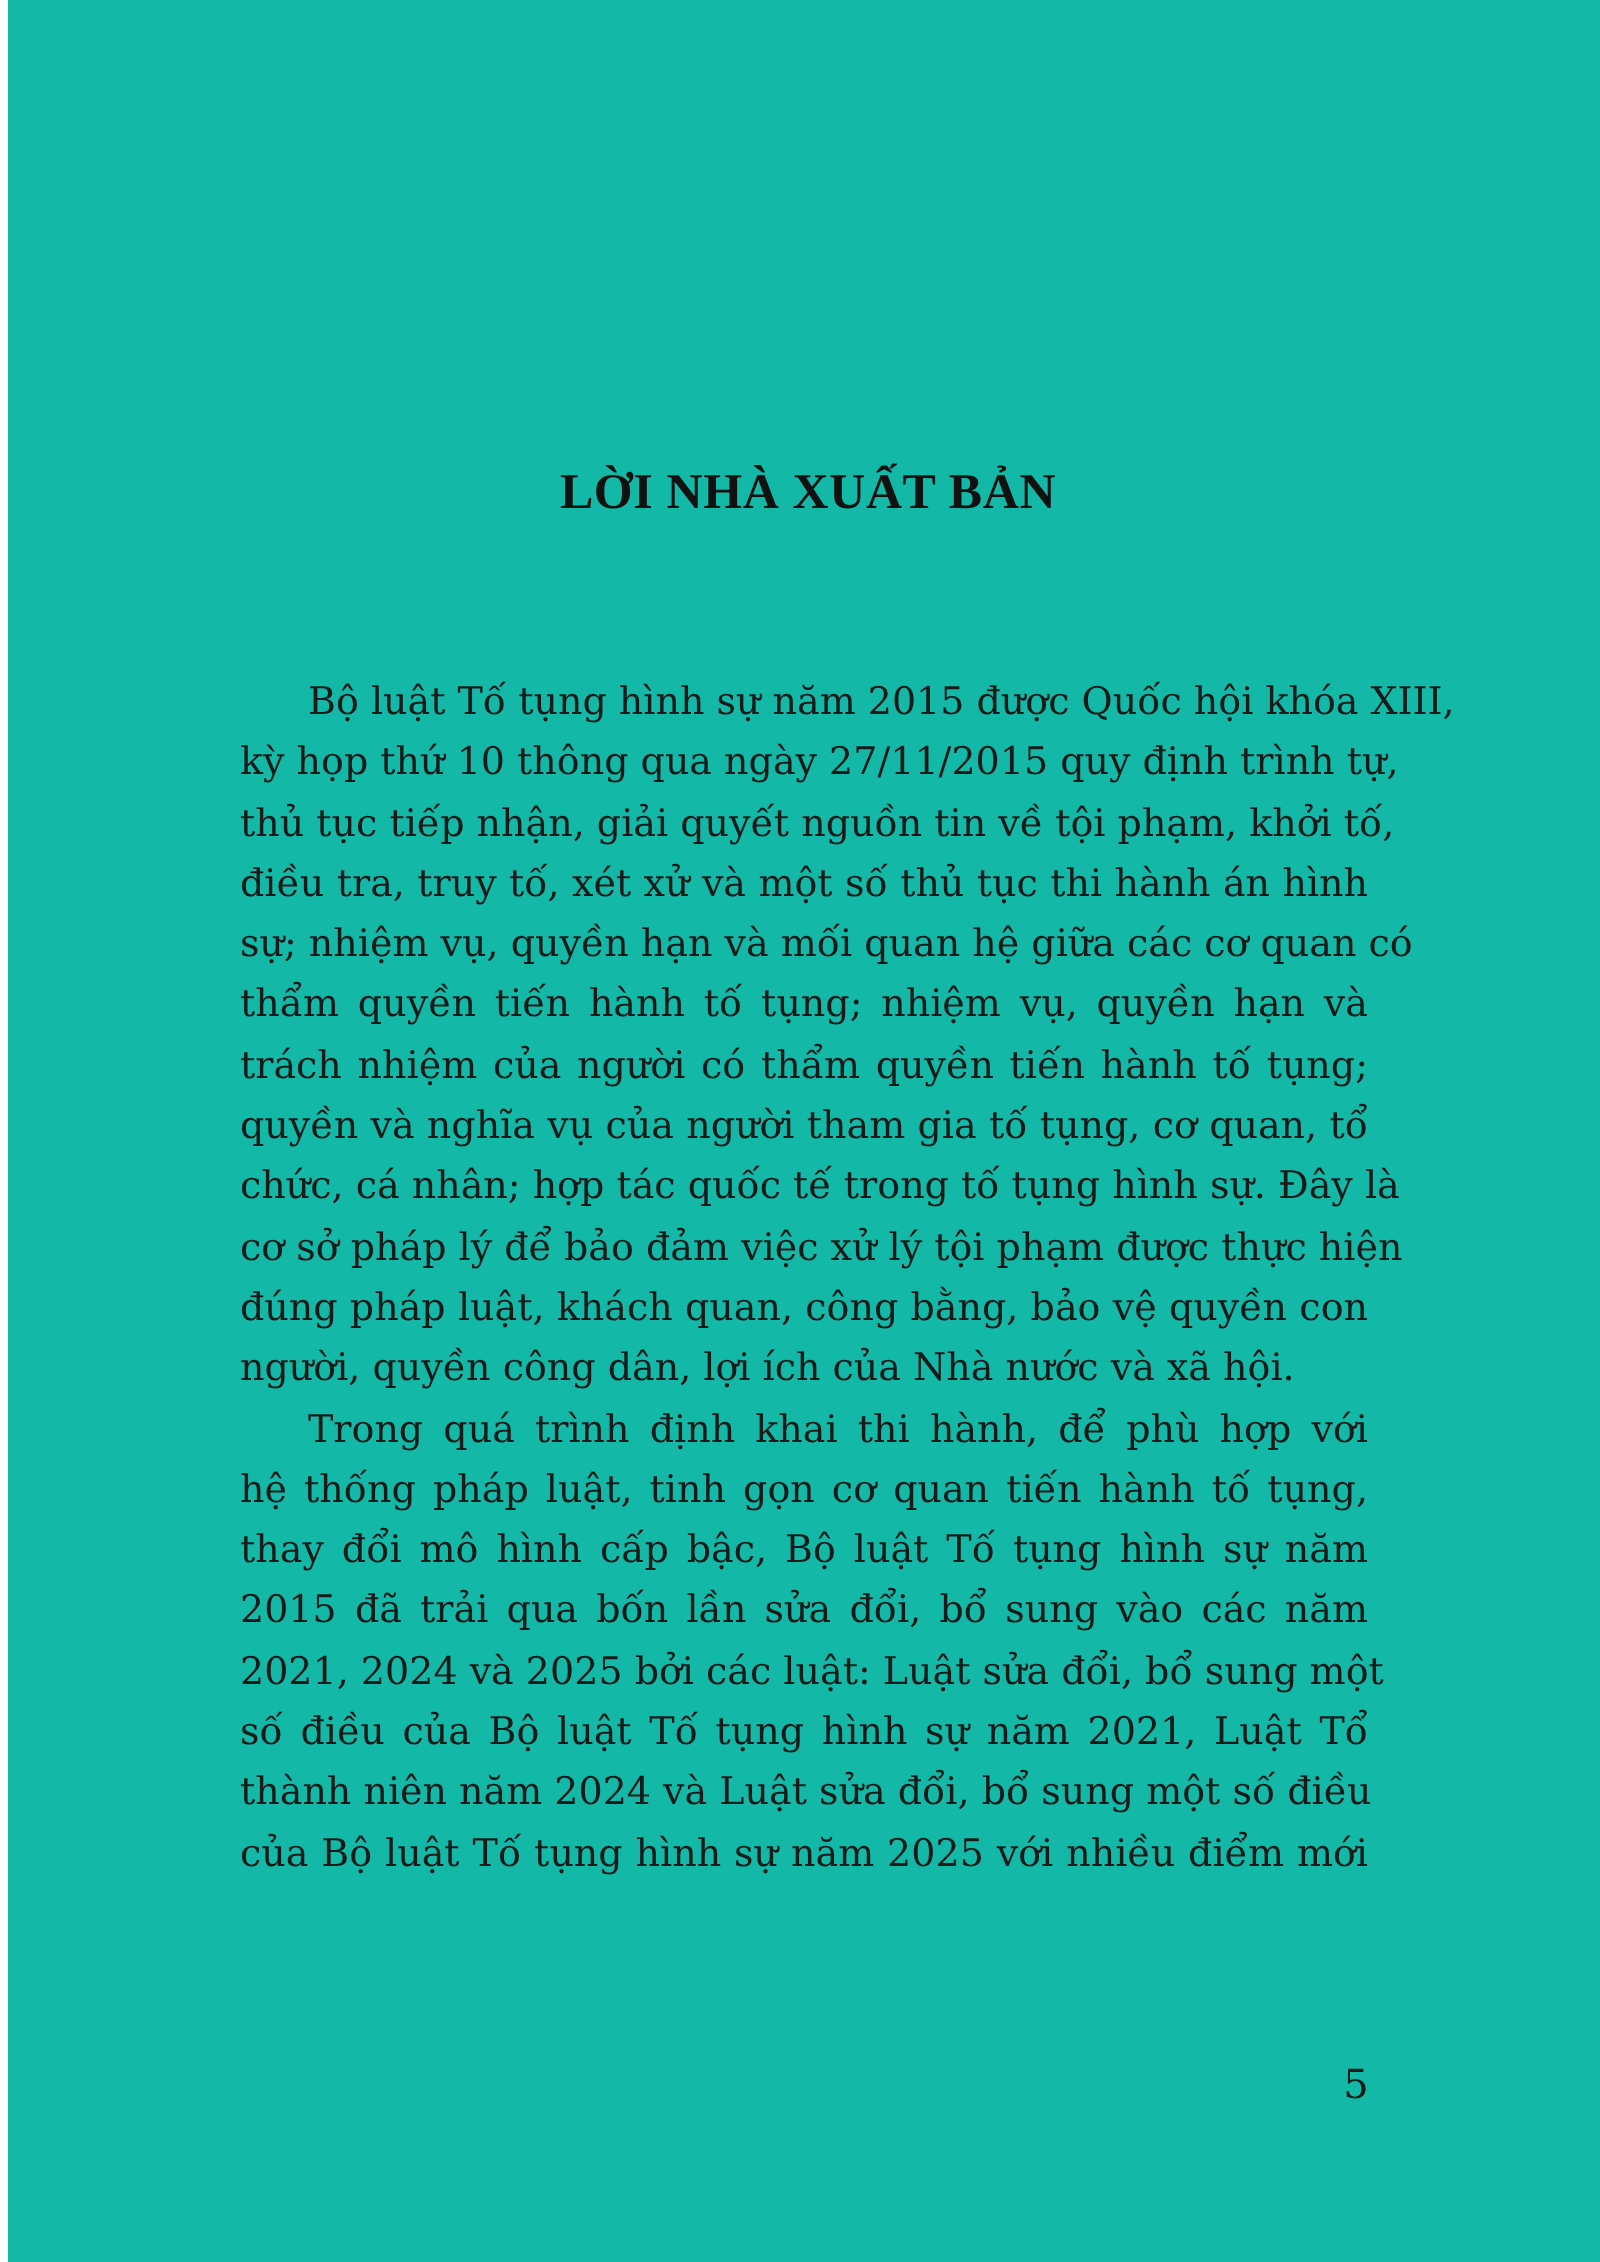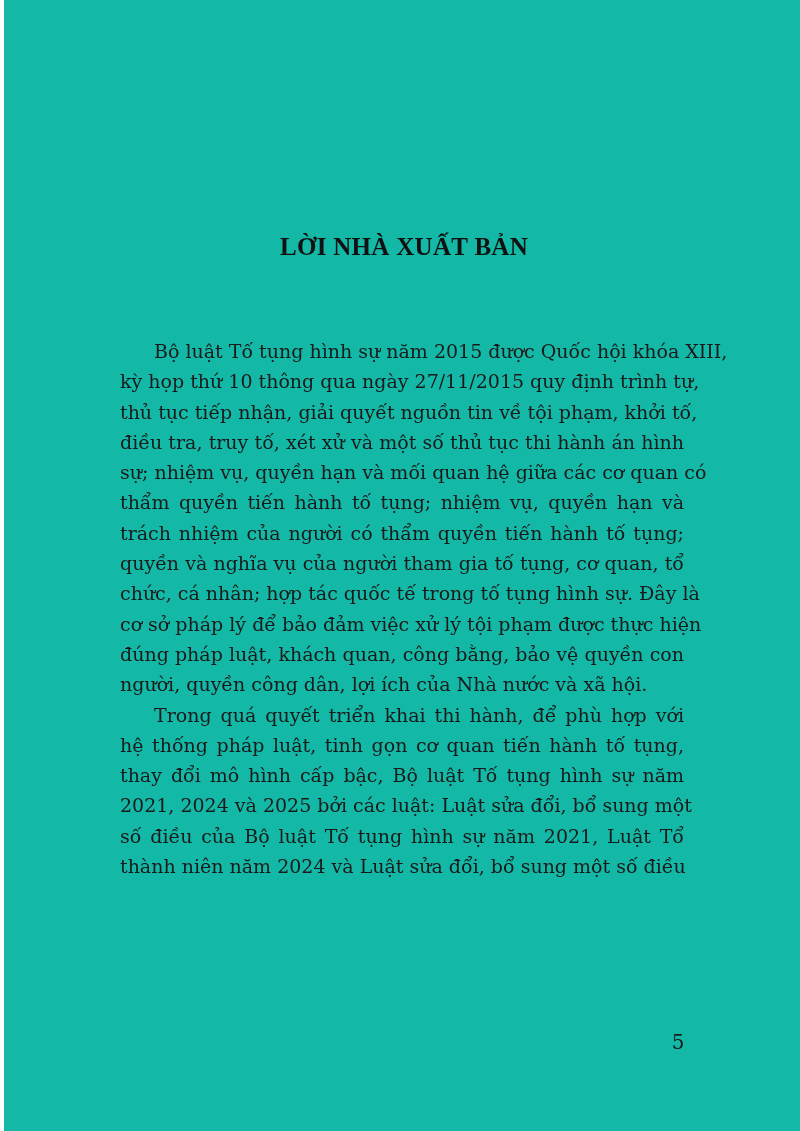--- a/index.html
+++ b/index.html
@@ -81,22 +81,24 @@
     <div class="line">điều tra, truy tố, xét xử và một số thủ tục thi hành án hình</div>
     <div class="line">sự; nhiệm vụ, quyền hạn và mối quan hệ giữa các cơ quan có</div>
     <div class="line">thẩm quyền tiến hành tố tụng; nhiệm vụ, quyền hạn và</div>
     <div class="line">trách nhiệm của người có thẩm quyền tiến hành tố tụng;</div>
     <div class="line">quyền và nghĩa vụ của người tham gia tố tụng, cơ quan, tổ</div>
     <div class="line">chức, cá nhân; hợp tác quốc tế trong tố tụng hình sự. Đây là</div>
     <div class="line">cơ sở pháp lý để bảo đảm việc xử lý tội phạm được thực hiện</div>
     <div class="line">đúng pháp luật, khách quan, công bằng, bảo vệ quyền con</div>
     <div class="line last">người, quyền công dân, lợi ích của Nhà nước và xã hội.</div>
 
-    <div class="line indent">Trong quá quyết triển khai thi hành, để phù hợp với</div>
+    <div class="line indent">Trong quá trình định khai thi hành, để phù hợp với</div>
     <div class="line">hệ thống pháp luật, tinh gọn cơ quan tiến hành tố tụng,</div>
     <div class="line">thay đổi mô hình cấp bậc, Bộ luật Tố tụng hình sự năm</div>
+    <div class="line">2015 đã trải qua bốn lần sửa đổi, bổ sung vào các năm</div>
     <div class="line">2021, 2024 và 2025 bởi các luật: Luật sửa đổi, bổ sung một</div>
     <div class="line">số điều của Bộ luật Tố tụng hình sự năm 2021, Luật Tổ</div>
     <div class="line">thành niên năm 2024 và Luật sửa đổi, bổ sung một số điều</div>
+    <div class="line">của Bộ luật Tố tụng hình sự năm 2025 với nhiều điểm mới</div>
   </div>
 
   <div class="page-number">5</div>
 </div>
 
 </body></html>

